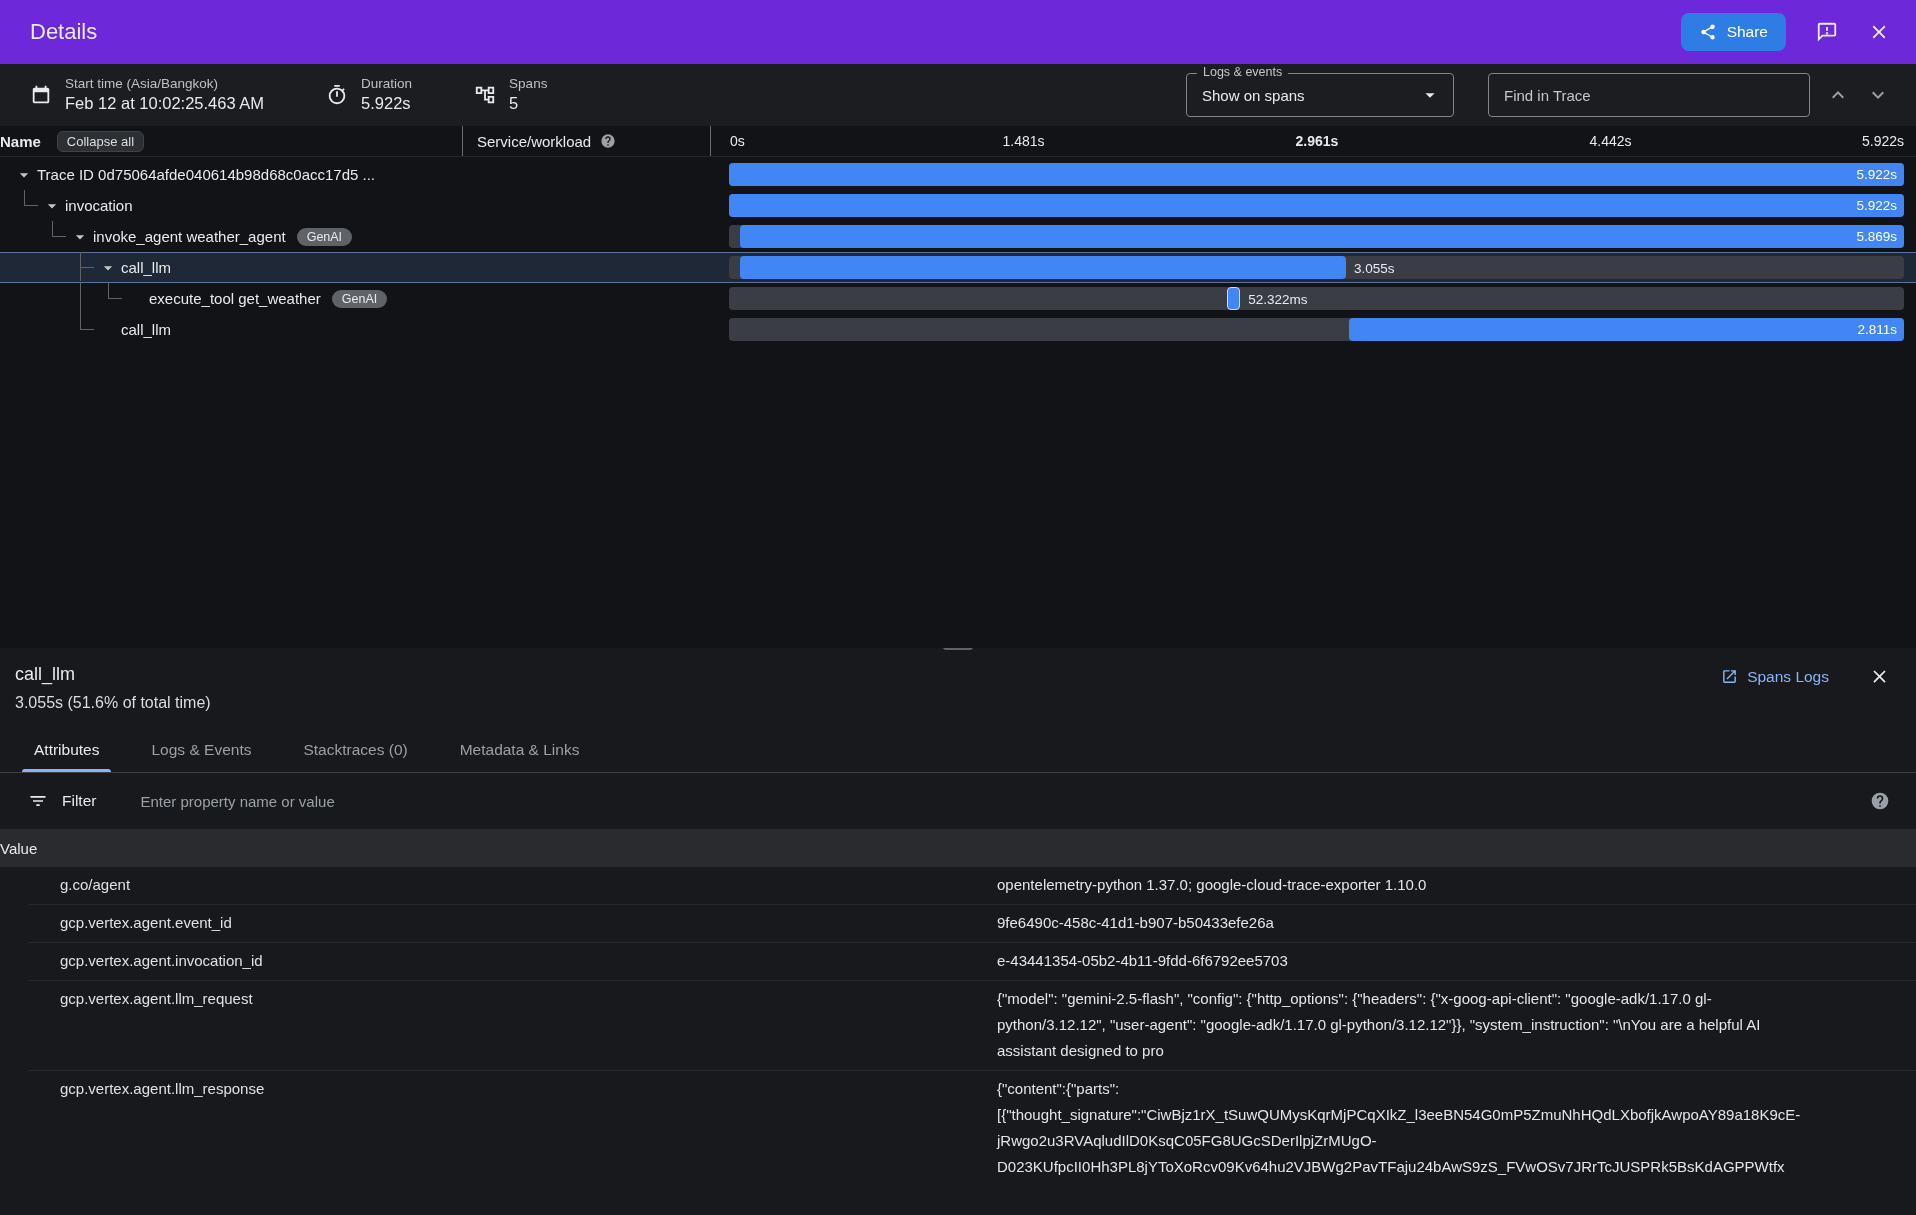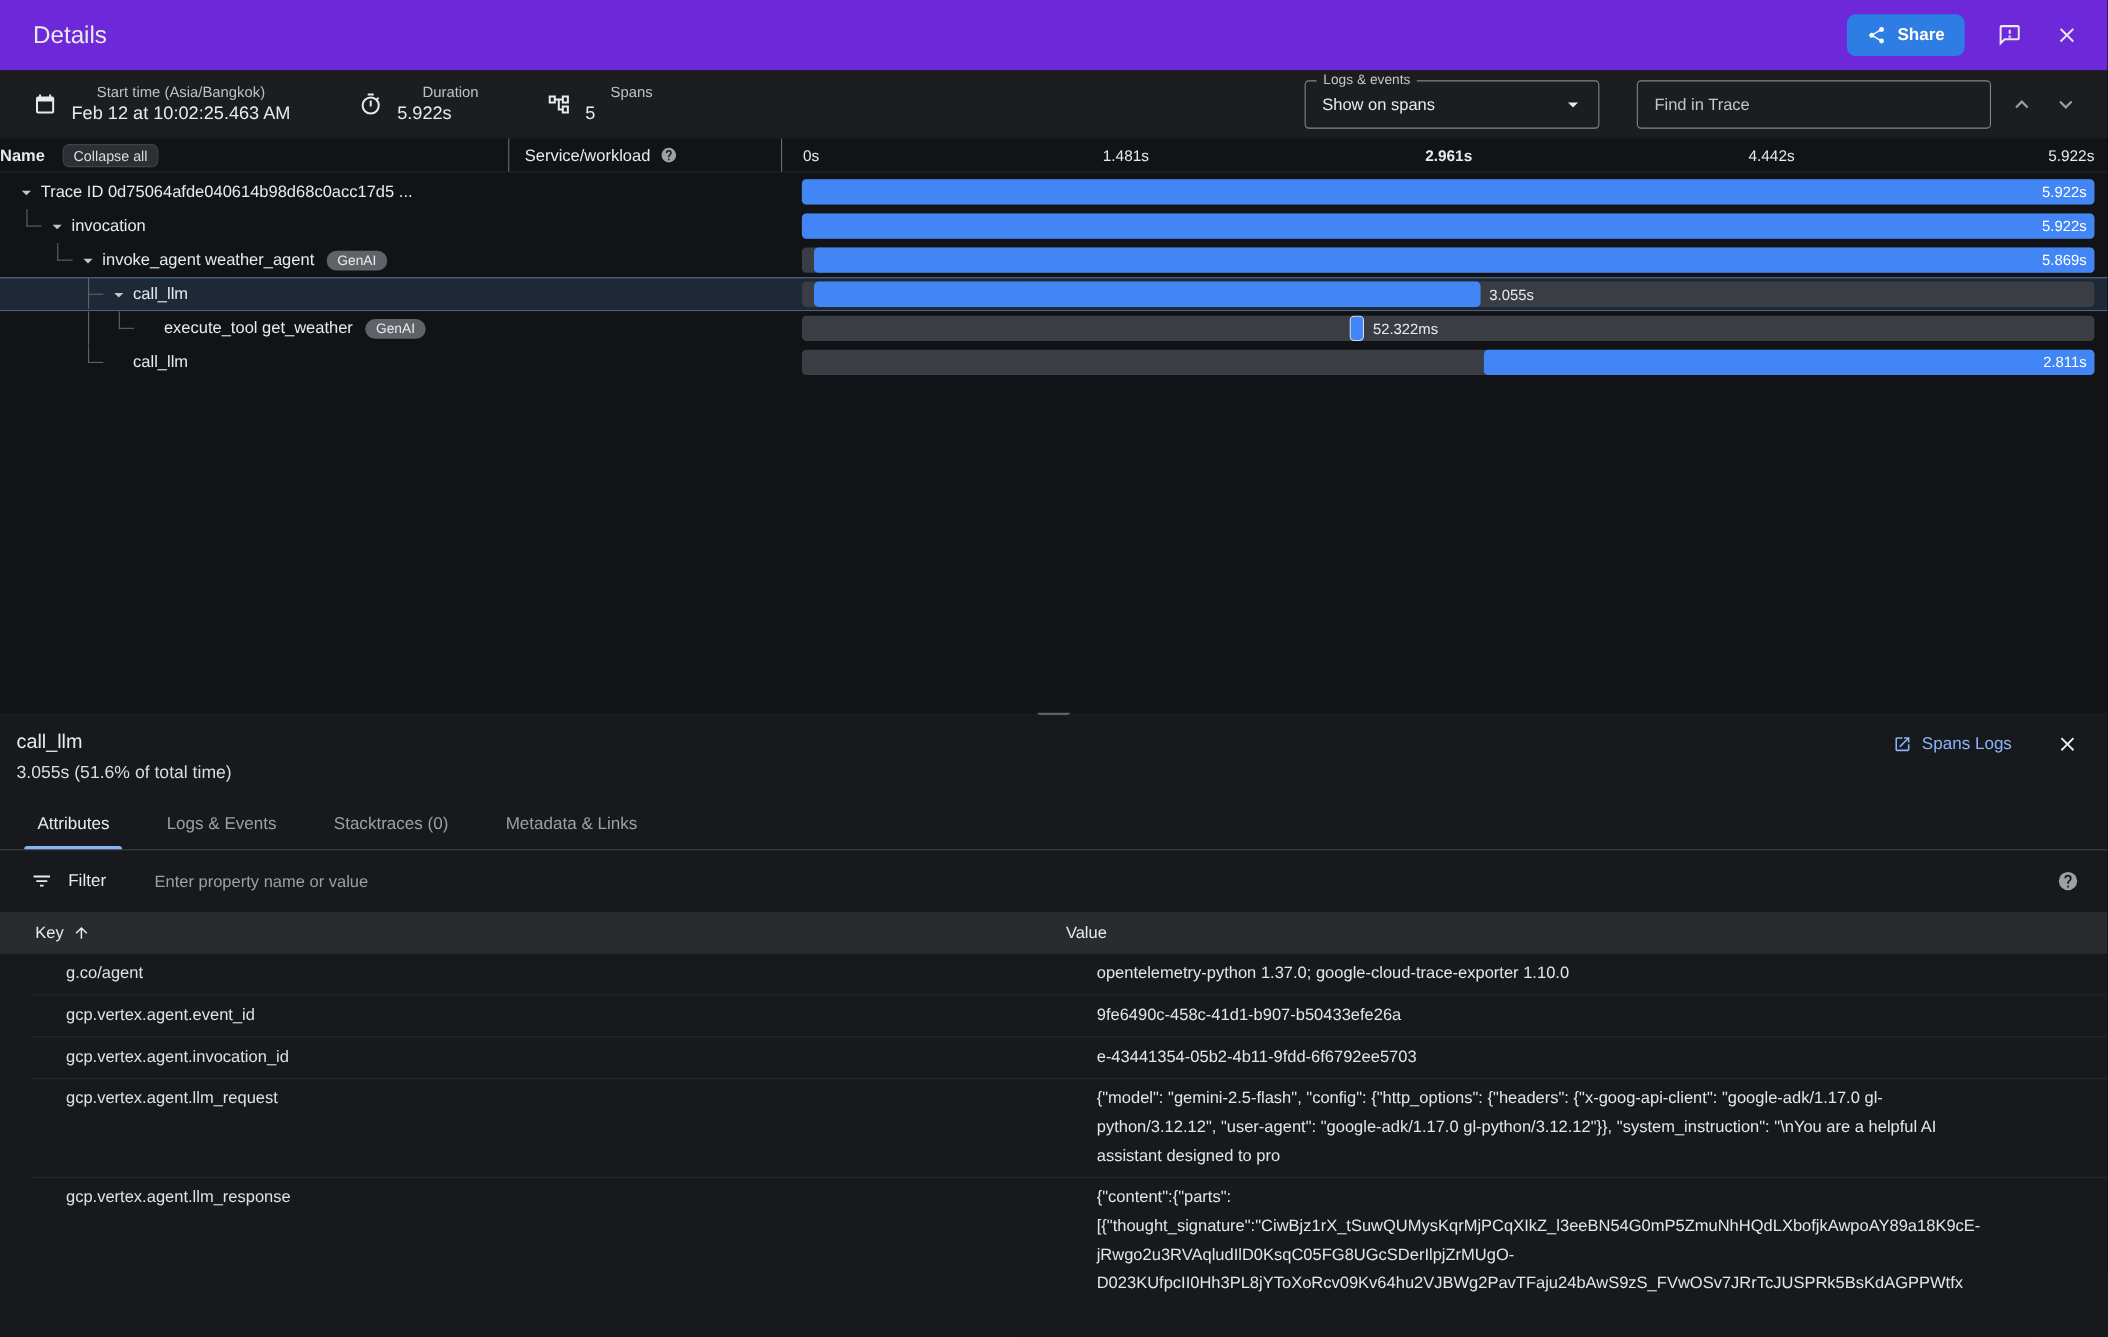--- a/index.html
+++ b/index.html
@@ -8,29 +8,29 @@
     font-family: "Liberation Sans", "DejaVu Sans", sans-serif;
     background:#121316; color:#e8eaed;
   }
   .app { width:1916px; height:1215px; display:flex; flex-direction:column; position:relative; }
 
   
   .topbar { height:64px; flex:none; background:#6d28d9; display:flex; align-items:center; padding:0 26px 0 30px; }
   .topbar-title { font-size:22px; font-weight:400; color:#e8eaed; }
   .topbar-right { margin-left:auto; display:flex; align-items:center; gap:30px; }
   .share-btn { display:flex; align-items:center; gap:10px; background:#2e7de5; color:#fff; border:none;
-    height:38px; padding:0 18px; border-radius:8px; font-size:15.5px; font-weight:700; cursor:pointer;
+    height:38px; padding:0 18px; border-radius:8px; font-size:15.5px; font-weight:400; cursor:pointer;
     font-family:inherit; }
   .icon-btn { background:none; border:none; color:#e8eaed; cursor:pointer; display:flex; align-items:center; }
 
   
   .toolbar { height:62px; flex:none; background:#1b1d20; display:flex; align-items:center; padding:0 26px 0 30px; }
   .meta { display:flex; align-items:center; gap:13px; margin-right:62px; }
   .meta-txt { display:flex; flex-direction:column; line-height:1.25; }
-  .meta-lbl { font-size:13.5px; color:#bdc1c6;margin-left:23px; }
+  .meta-lbl { font-size:13.5px; color:#bdc1c6; }
   .meta-val { font-size:16.5px; color:#e8eaed; font-weight:500; }
   .toolbar-right { margin-left:auto; display:flex; align-items:center; }
   .select-field { position:relative; width:268px; height:44px; border:1px solid #80868b; border-radius:4px;
     display:flex; align-items:center; padding:0 12px 0 15px; margin-right:34px; cursor:pointer; }
   .field-label { position:absolute; top:-9px; left:10px; background:#1b1d20; padding:0 6px; font-size:12.5px; color:#c4c7c5; }
   .select-value { font-size:15px; color:#e8eaed; }
   .select-caret { margin-left:auto; }
   .find-input { width:322px; height:44px; background:transparent; border:1px solid #80868b; border-radius:4px;
     color:#e8eaed; font-size:15px; padding:0 15px; font-family:inherit; }
   .find-input::placeholder { color:#c4c7c5; }
@@ -407,28 +407,20 @@
       <span class="filter-lbl">Filter</span>
       <input class="filter-input" type="text" placeholder="Enter property name or value" style="">
       <span style="display:flex;">
         <svg width="20" height="20" viewBox="0 0 24 24" fill="#9aa0a6">
             <path d="M12 2a10 10 0 1 0 0 20 10 10 0 0 0 0-20zm1 17h-2v-2h2v2zm2.07-7.75-.9.92C13.45 12.9 13 13.5 13 15h-2v-.5c0-1.1.45-2.1 1.17-2.83l1.24-1.26c.37-.36.59-.86.59-1.41a2 2 0 0 0-4 0H8a4 4 0 0 1 8 0c0 .88-.36 1.68-.93 2.25z"></path>
           </svg>
       </span>
     </div>
 
     <div class="attr-head">
-      <div class="hk">
-        <span>Key</span>
-        <span style="display:flex;">
-          <svg width="16" height="16" viewBox="0 0 24 24" fill="#e8eaed">
-              <path d="M4 12l1.41 1.41L11 7.83V20h2V7.83l5.58 5.59L20 12l-8-8-8 8z"></path>
-            </svg>
-        </span>
-      </div>
       <div>Value</div>
     </div>
 
     <div class="attr-body">
   <div class="attr-row">
     <div class="attr-key">g.co/agent</div>
     <div class="attr-value">opentelemetry-python 1.37.0; google-cloud-trace-exporter 1.10.0</div>
   </div>
 
   <div class="attr-row">

